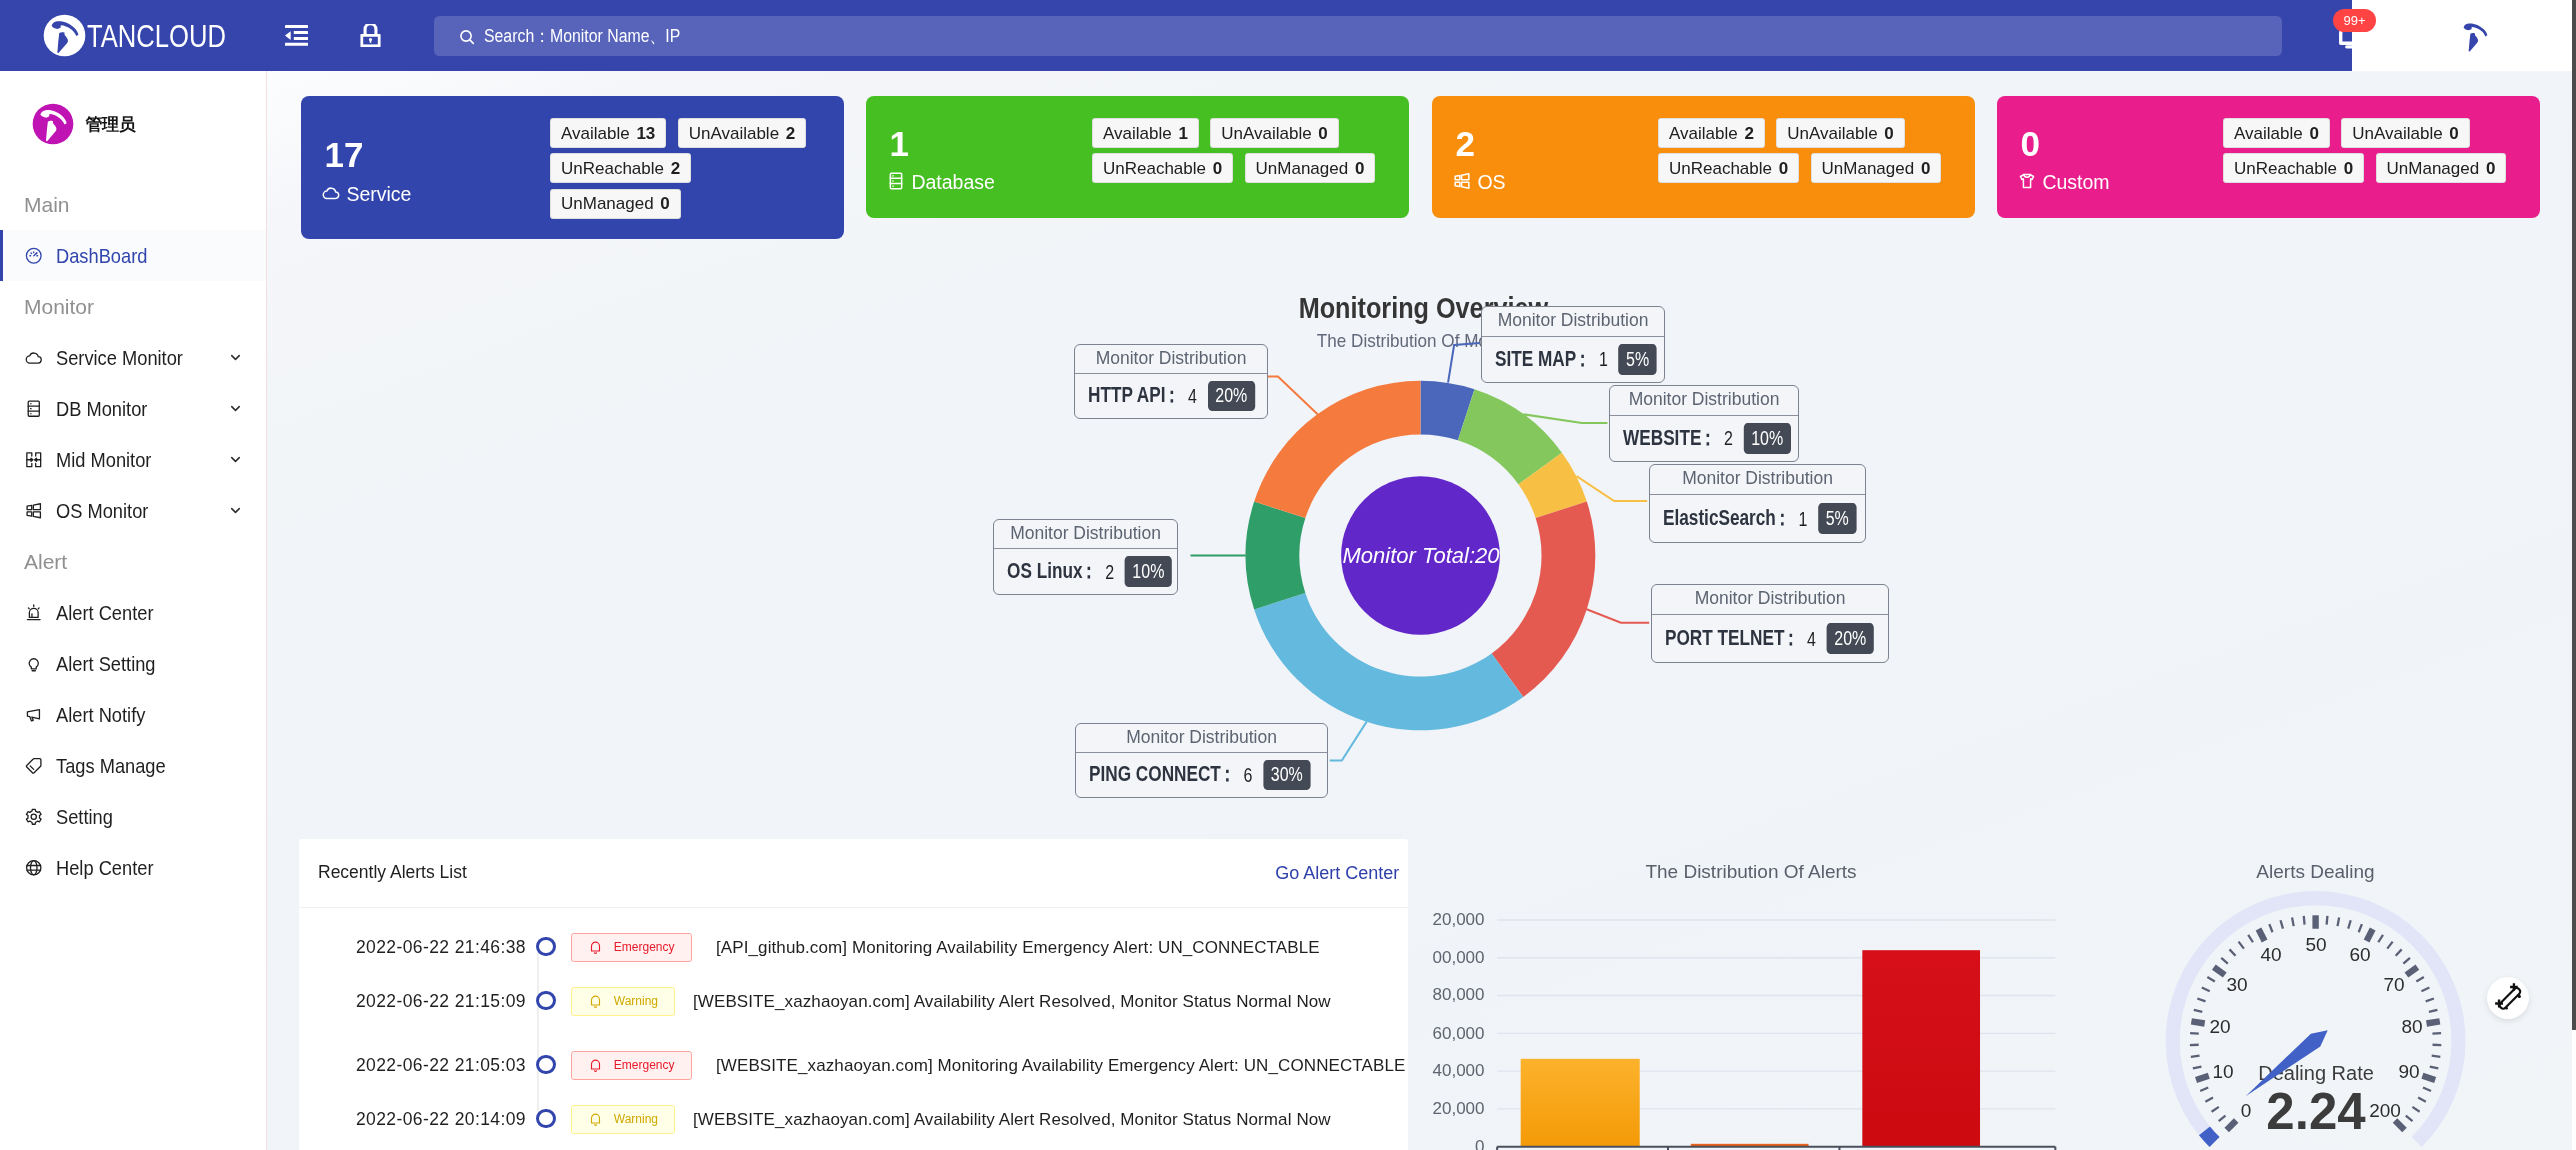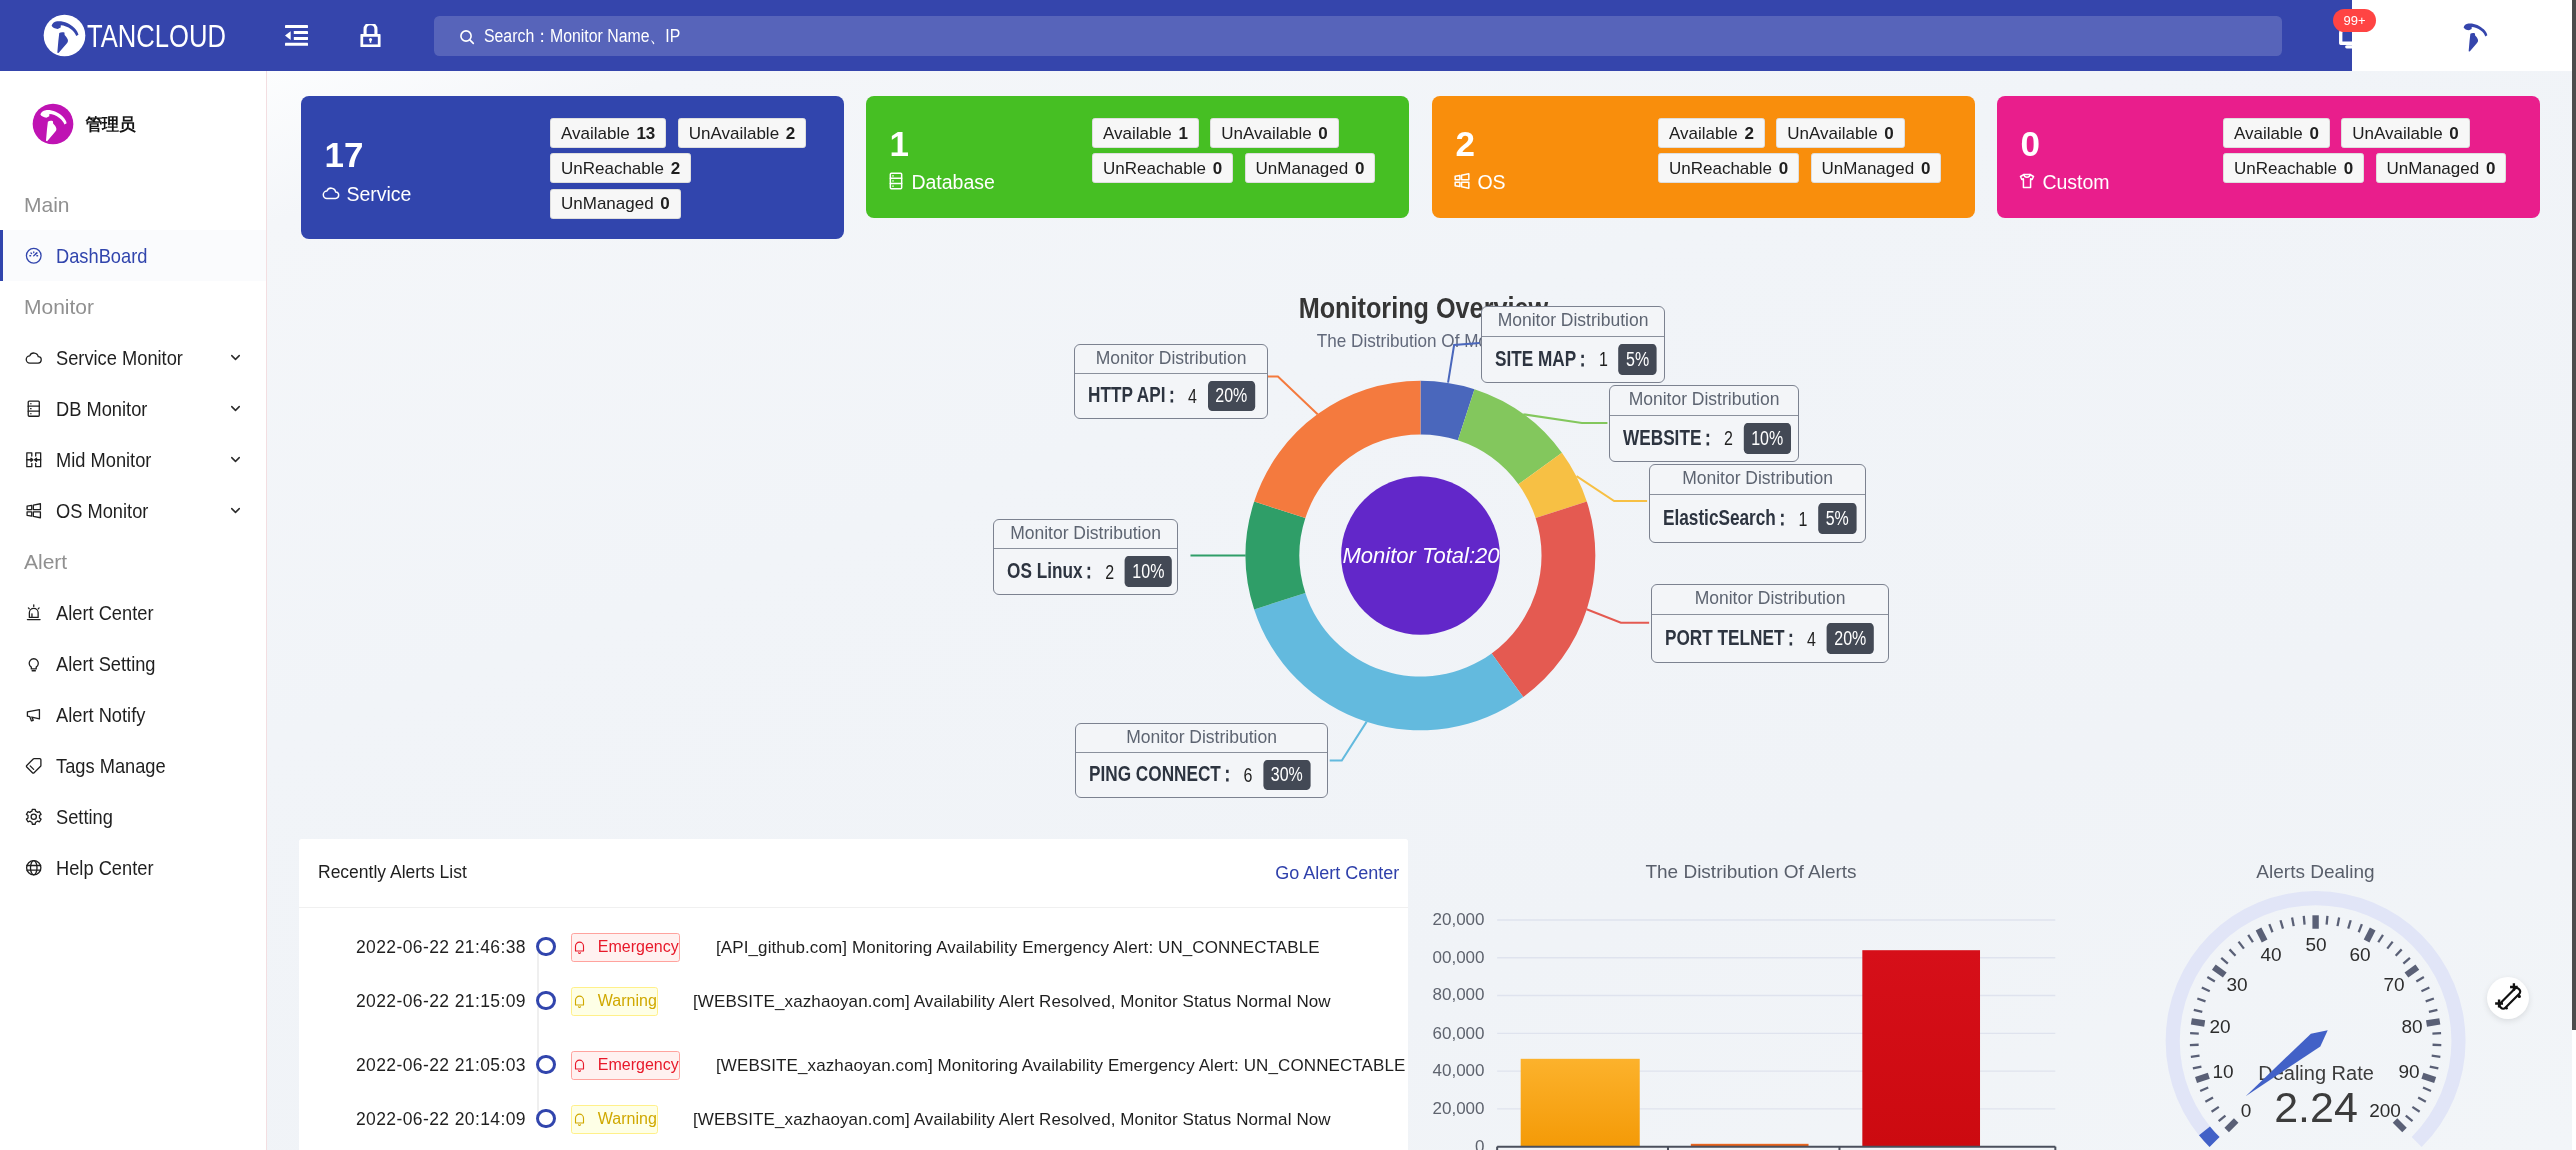--- a/index.html
+++ b/index.html
@@ -69,34 +69,34 @@
 
 
 .alerts-card{position:absolute;left:299px;top:839px;width:1109px;height:316px;background:#fff;border-radius:2.7px;z-index:12}
 .ac-head{position:absolute;left:0;top:0;width:100%;height:69px;border-bottom:0.7px solid #f0f0f0;display:flex;align-items:center;justify-content:space-between;padding:0 8.7px 0 19px}
 .ac-title{font-size:17.5px;color:#1f1f1f;line-height:1}
 .ac-link{font-size:18px;color:#2f40ab;cursor:pointer;line-height:1}
 .tl-line{position:absolute;left:537px;top:947px;width:2px;background:#efefef;height:172px;z-index:13}
 .tl-row{position:absolute;left:299px;height:59px;width:1110px;z-index:14}
 .tl-time{position:absolute;left:0px;width:227px;text-align:right;font-size:17.5px;letter-spacing:0.4px;color:#1f1f1f;white-space:nowrap;line-height:1;top:22px}
 .tl-dot{position:absolute;left:237px;top:19.5px;width:13.5px;height:13.5px;border-radius:50%;border:3.4px solid #3145ad;background:#fff;box-sizing:content-box}
-.tl-badge{position:absolute;left:272px;top:15.5px;display:flex;align-items:center;height:29px;border-radius:2.7px;padding:0 0;font-size:16px;white-space:nowrap;line-height:1}
+.tl-badge{position:absolute;left:272px;top:15.5px;display:flex;align-items:center;height:29px;border-radius:2.7px;padding:0 16px;font-size:12px;white-space:nowrap;line-height:1}
 .tl-badge .bi{width:15px;height:15px;margin-right:10.8px;display:flex;align-items:center;justify-content:center}
 .tl-badge.emergency{background:#fff1f0;border:0.7px solid #ffa39e;color:#e8192a}
 .tl-badge.warning{background:#feffe6;border:0.7px solid #fff08a;color:#d0a800}
 .tl-text{position:absolute;top:22px;font-size:17px;letter-spacing:0.1px;color:#1f1f1f;white-space:nowrap;line-height:1}
 
 
 .bar-title{position:absolute;left:1549px;top:862px;width:404px;text-align:center;font-size:19px;color:#595f6b;line-height:1}
 .gauge-title{position:absolute;left:2181px;top:862px;width:269px;text-align:center;font-size:19px;color:#595f6b;line-height:1}
 .chartclip{position:absolute;left:1432px;top:839px;width:1144px;height:311px;overflow:hidden;z-index:6}
 .ytick{position:absolute;left:-17.5px;width:70px;text-align:right;font-size:17px;color:#5e636e;line-height:1}
 .gl{position:absolute;transform:translate(-50%,-50%);font-size:19px;color:#2c2c2c;line-height:1}
 .g-name{position:absolute;left:2215px;top:1063px;width:202px;text-align:center;font-size:20px;color:#3c3c3c;line-height:1}
-.g-val{position:absolute;left:2215px;top:1086px;width:202px;text-align:center;font-size:43px;font-weight:400;color:#3c3c3c;line-height:1}
+.g-val{position:absolute;left:2215px;top:1086px;width:202px;text-align:center;font-size:51px;font-weight:700;color:#3c3c3c;line-height:1}
 .fab{position:absolute;left:2487px;top:977px;width:42px;height:42px;border-radius:50%;background:#fff;
      box-shadow:0 2px 6.7px rgba(0,0,0,.10);display:flex;align-items:center;justify-content:center;cursor:pointer;z-index:50}
 
 </style>
 </head>
 <body>
 
 <div class="app">
 <div class="header">
 <div class="logo-wrap">

